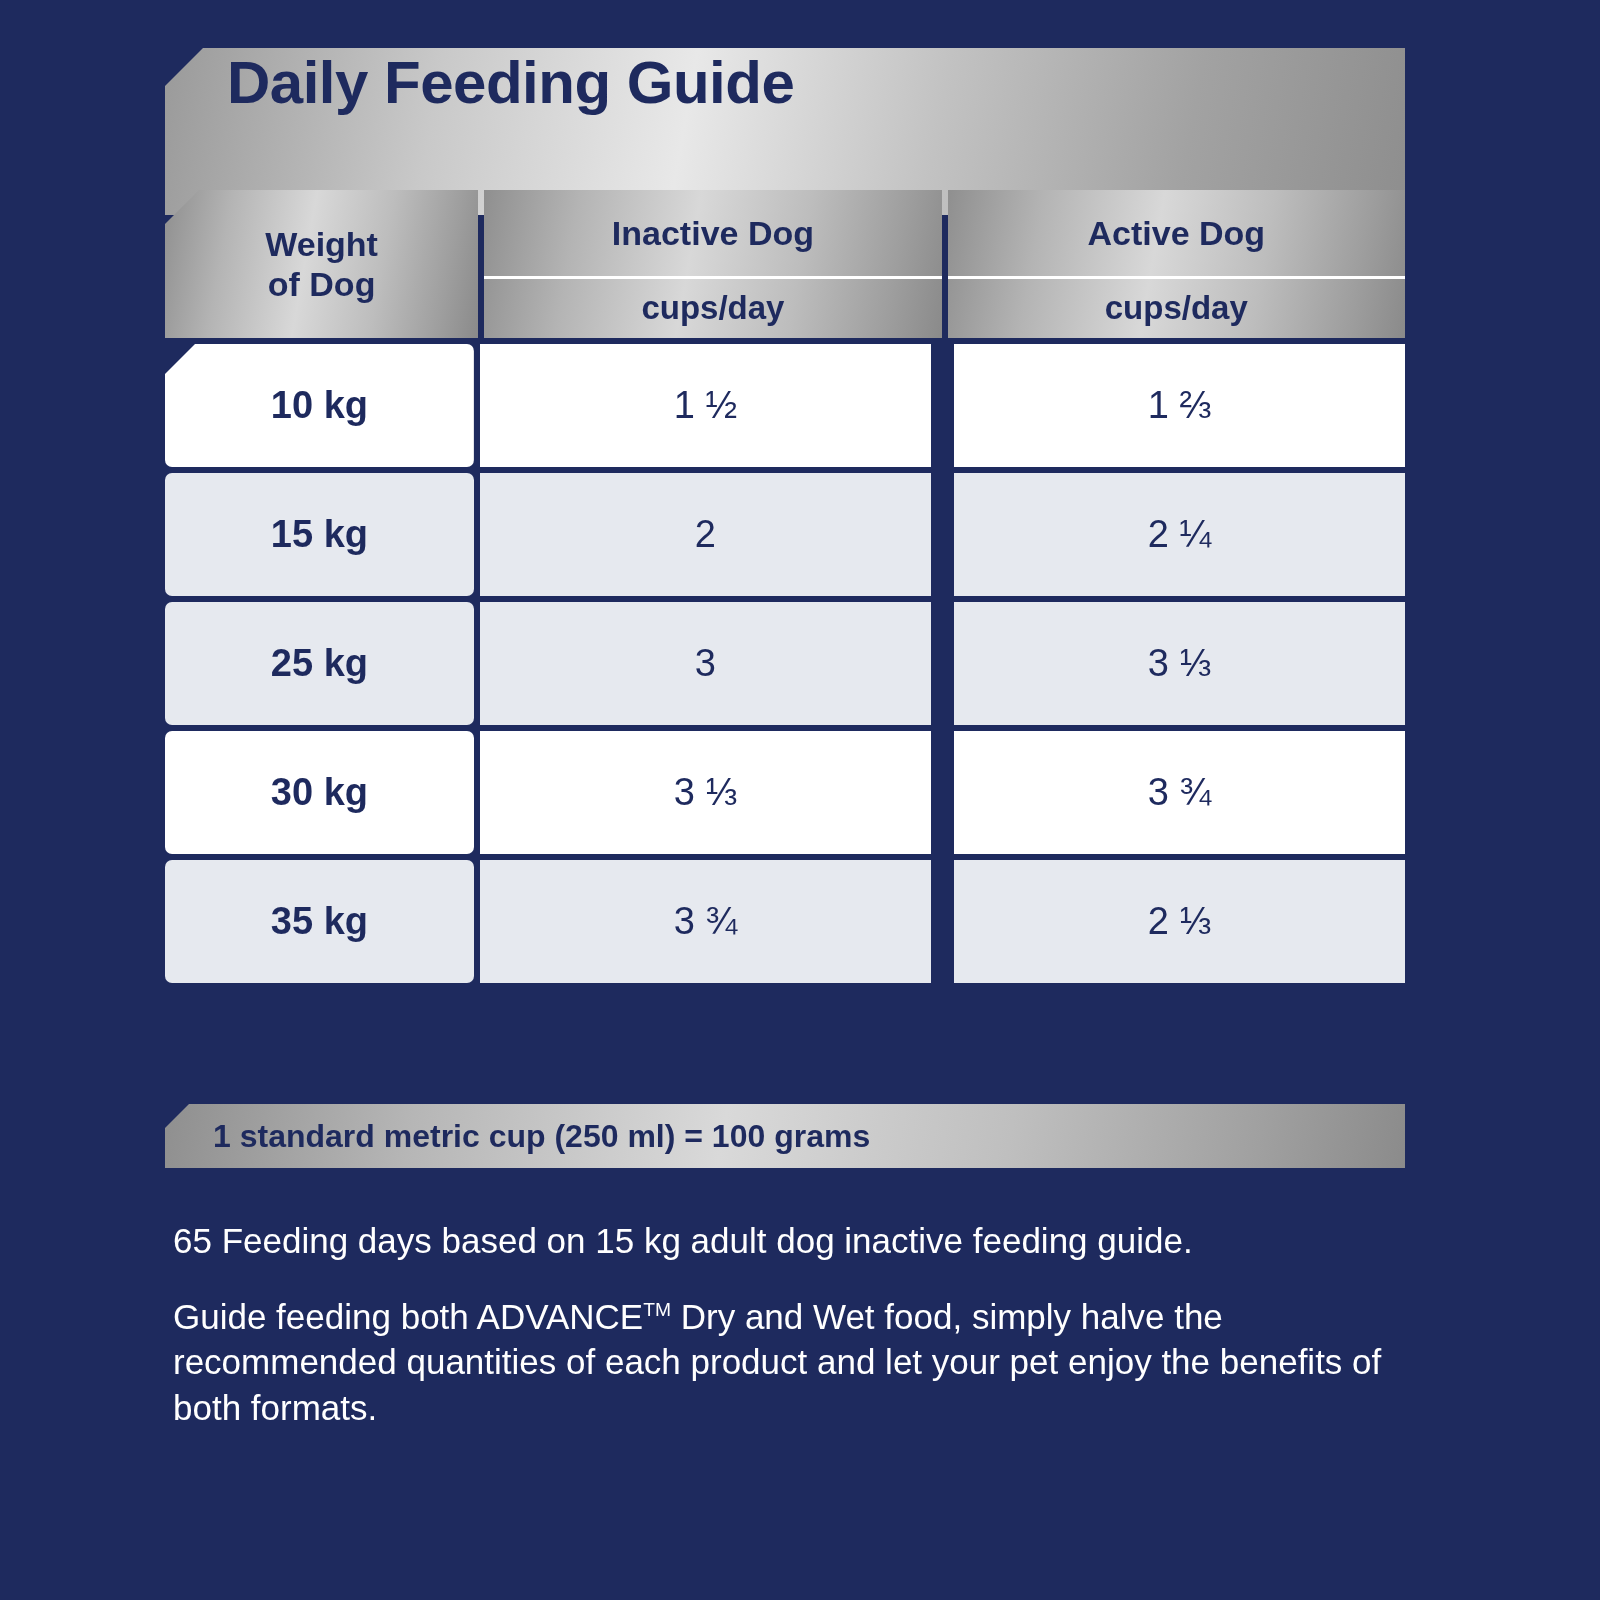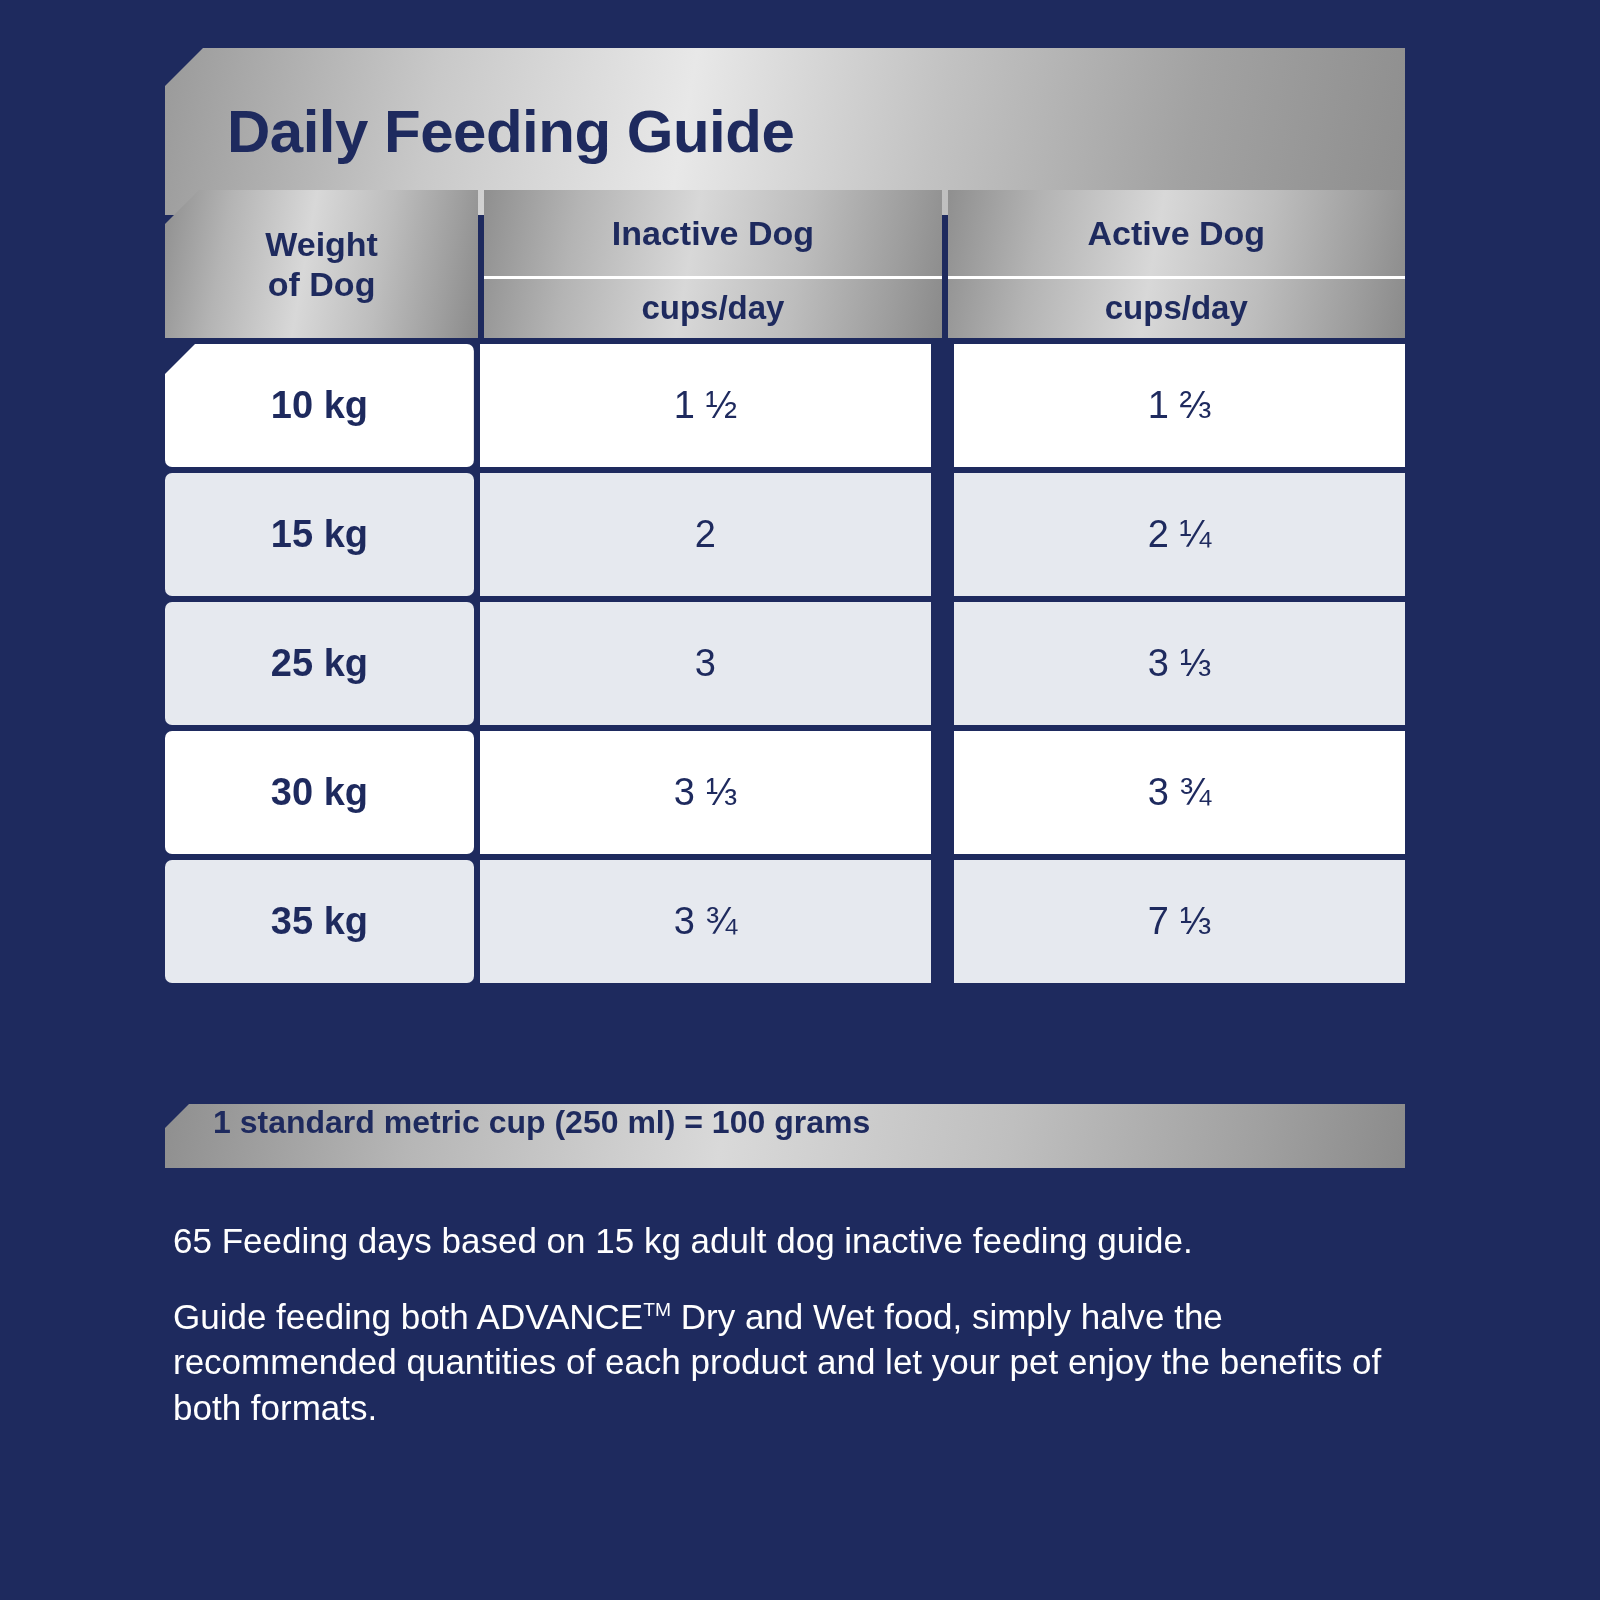--- a/index.html
+++ b/index.html
@@ -20,21 +20,21 @@
   
   .title-banner {
     position: absolute;
     left: 165px;
     top: 48px;
     width: 1240px;
     height: 167px;
     background: linear-gradient(100deg, #9a9a9a 0%, #c9c9c9 22%, #e8e8e8 42%, #c2c2c2 62%, #a2a2a2 82%, #8e8e8e 100%);
     clip-path: polygon(38px 0, 100% 0, 100% 100%, 0 100%, 0 38px);
     display: flex;
-    align-items: center;
+    align-items: flex-start;
   }
   .title-text {
     color: #1e2a5e;
     font-size: 60px;
     font-weight: bold;
     letter-spacing: -0.5px;
     margin-left: 62px;
     white-space: nowrap;
   }
 
@@ -128,21 +128,21 @@
   
   .note-banner {
     position: absolute;
     left: 165px;
     top: 1104px;
     width: 1240px;
     height: 64px;
     background: linear-gradient(100deg, #8f8f8f 0%, #b6b6b6 20%, #d9d9d9 45%, #bfbfbf 68%, #a0a0a0 88%, #8b8b8b 100%);
     clip-path: polygon(24px 0, 100% 0, 100% 100%, 0 100%, 0 24px);
     display: flex;
-    align-items: flex-start;
+    align-items: center;
   }
   .note-banner span {
     color: #1e2a5e;
     font-size: 32px;
     font-weight: bold;
     margin-left: 48px;
     white-space: nowrap;
   }
 
   
@@ -212,21 +212,21 @@
 
       <div class="row white">
         <div class="c weight">30 kg</div>
         <div class="c val">3 ⅓</div>
         <div class="c val">3 ¾</div>
       </div>
 
       <div class="row grey">
         <div class="c weight">35 kg</div>
         <div class="c val">3 ¾</div>
-        <div class="c val">7 ⅓</div>
+        <div class="c val">2 ⅓</div>
       </div>
 
     </div>
   </div>
 
   <div class="note-banner">
     <span>1 standard metric cup (250 ml) = 100 grams</span>
   </div>
 
   <div class="body">

